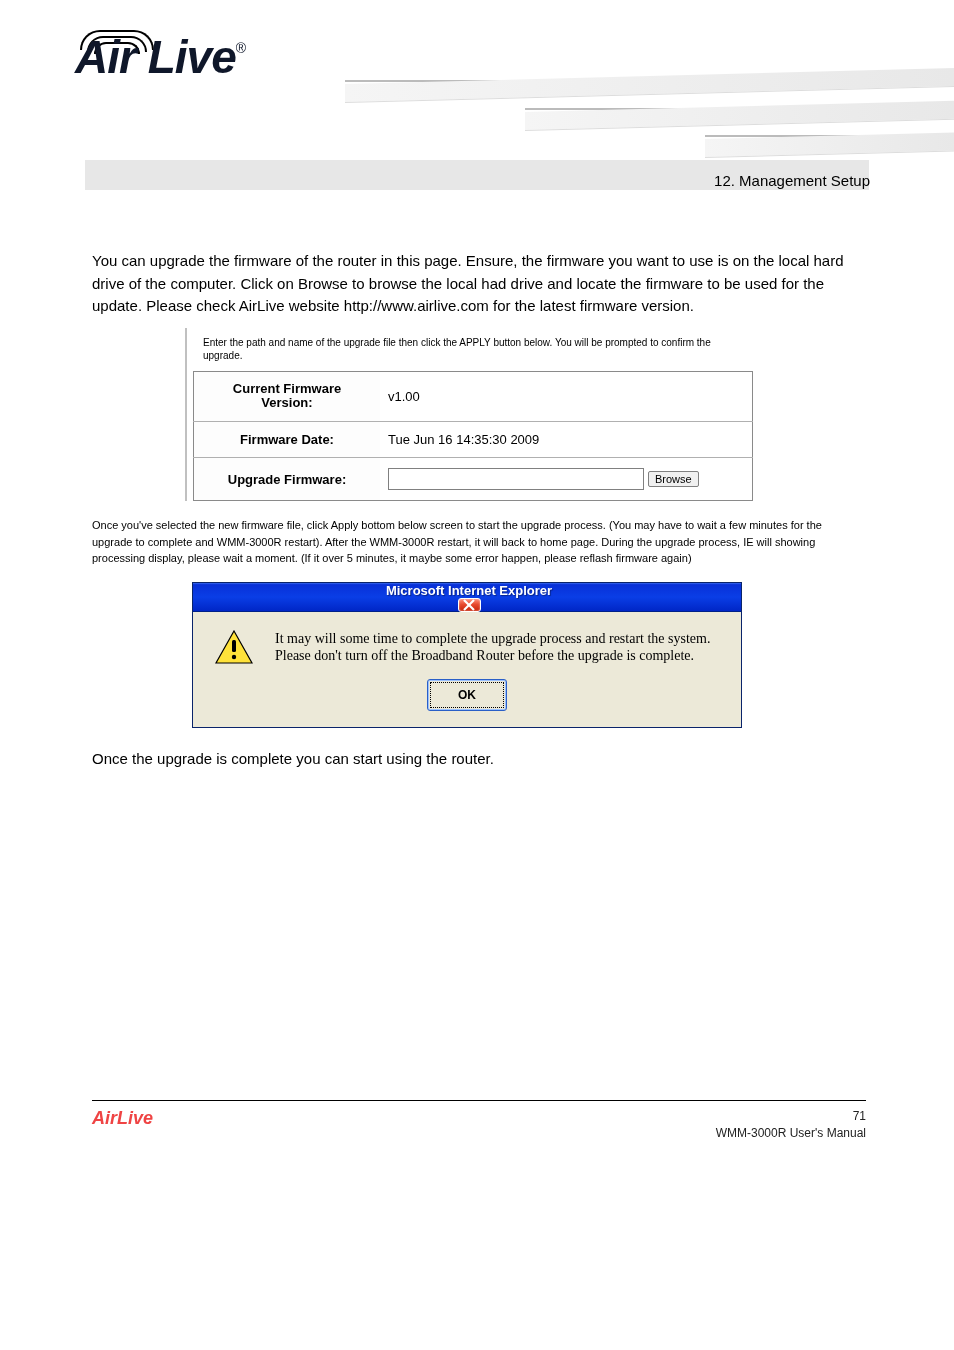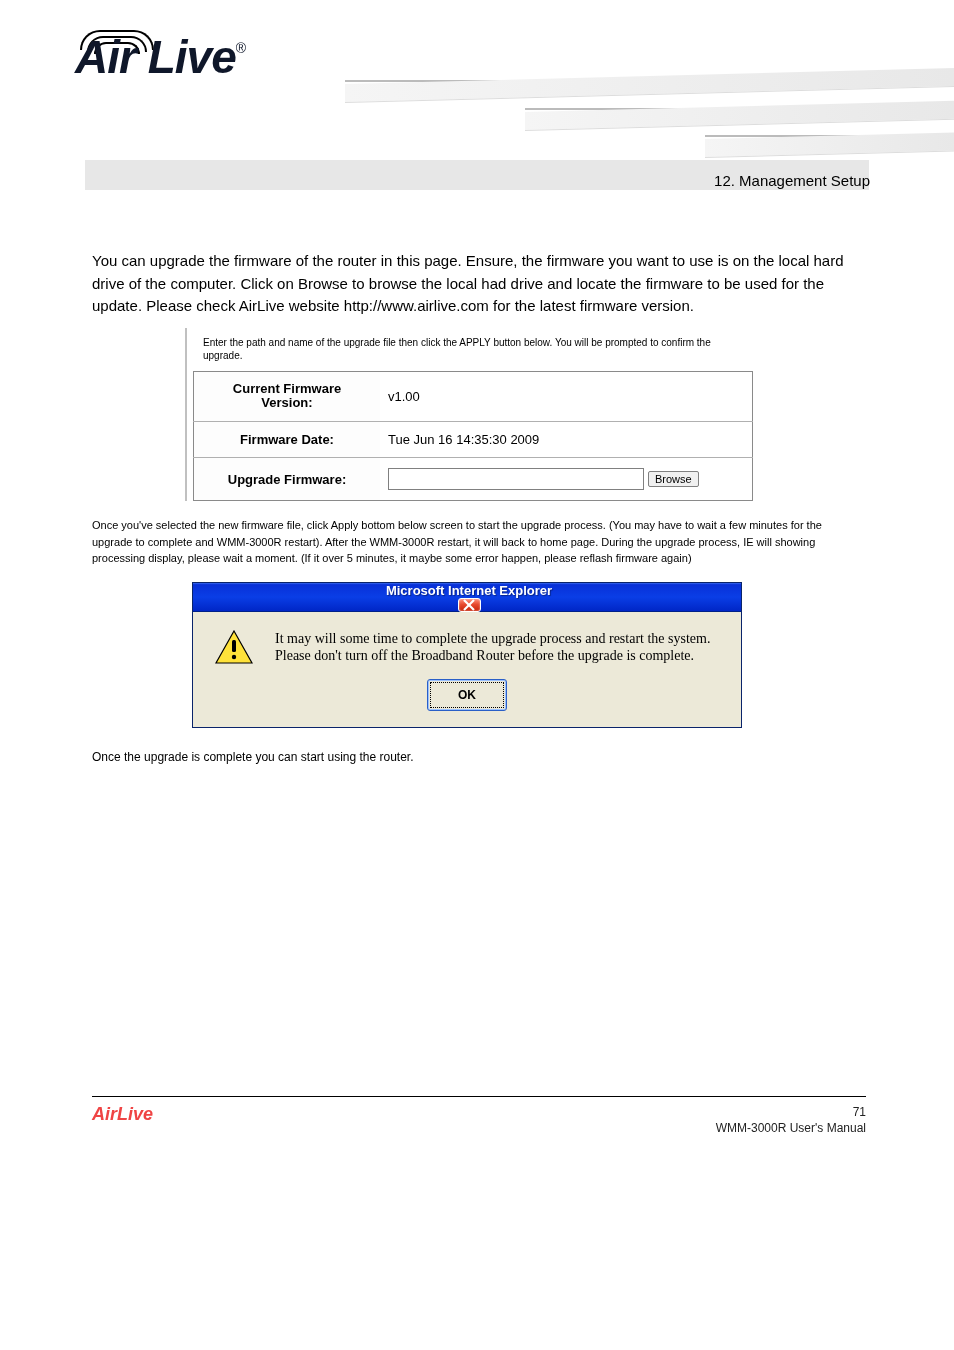--- a/index.html
+++ b/index.html
@@ -252,21 +252,21 @@
     cursor: pointer;
     border: 1px solid #2a5fc7;
     border-radius: 3px;
     outline: 1px dotted #000;
     outline-offset: -4px;
     box-shadow: 0 0 0 1px #9ac1ff inset;
   }
 
   .after-text {
     margin: 20px 92px 10px 92px;
-    font-size: 12px;
+    font-size: 15px;
     line-height: 1.5;
   }
 
   
   .footer {
     position: relative;
     margin-top: 330px;
     height: 60px;
   }
   .footer .line {

